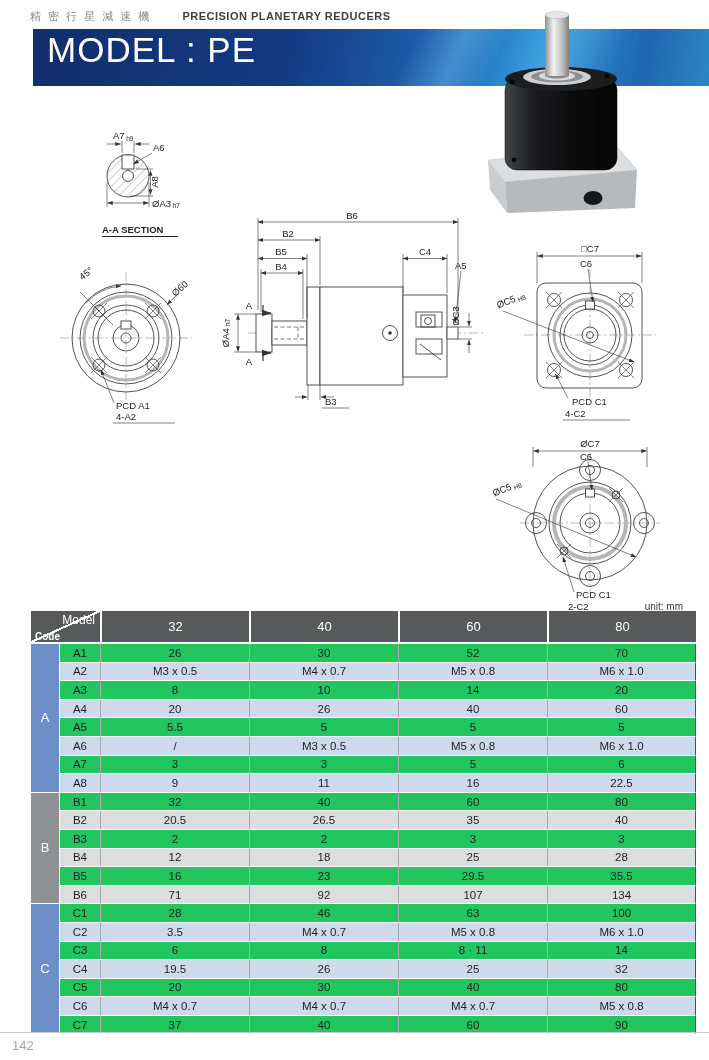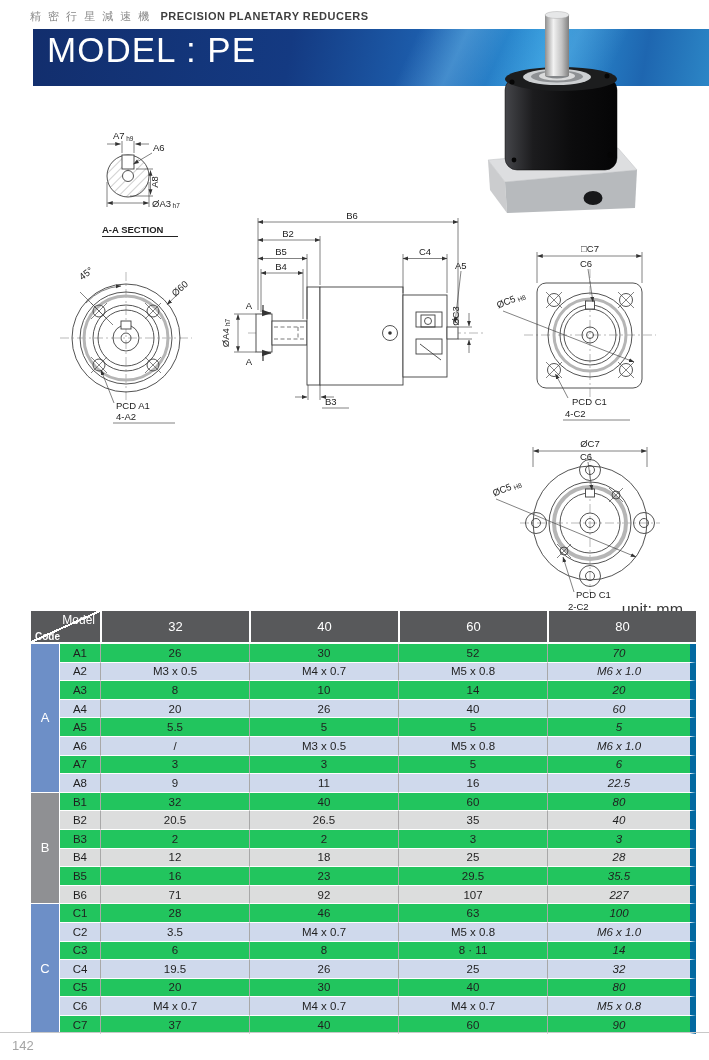--- a/index.html
+++ b/index.html
@@ -1,56 +1,56 @@
 <!DOCTYPE html>
 <html><head>
 <meta charset="utf-8">
 <style>
   html,body{margin:0;padding:0;background:#fff;}
   .page{position:relative;width:709px;height:1060px;background:#fff;overflow:hidden;
         font-family:"Liberation Sans",sans-serif;}
   
   .tophdr{position:absolute;left:30px;top:9px;z-index:3;font-size:11px;white-space:nowrap;}
   .tophdr .zh{color:#8a8a8a;letter-spacing:2px;}
-  .tophdr .en{color:#3f3f3f;font-weight:bold;margin-left:6px;letter-spacing:0.5px;text-align:right;}
+  .tophdr .en{color:#3f3f3f;font-weight:bold;margin-left:28px;letter-spacing:0.5px;text-align:right;}
   
   .banner{position:absolute;left:33px;top:29px;width:676px;height:57px;z-index:1;
     background:
       linear-gradient(115deg, rgba(0,0,0,0) 55%, rgba(150,220,255,0.30) 62%, rgba(0,0,0,0) 68%, rgba(150,220,255,0.22) 78%, rgba(0,0,0,0) 85%),
       linear-gradient(100deg,#122e6d 0%,#143a82 38%,#1d5fae 58%,#2f97da 75%,#1e66b0 90%,#2c86c6 100%);}
   .banner .model{position:absolute;left:14px;top:1px;color:#fff;font-size:35px;letter-spacing:1px;}
   .banner .ratio{position:absolute;left:16px;bottom:6px;color:#fff;font-size:14.5px;letter-spacing:0.3px;}
   
   .art{position:absolute;left:0;top:0;z-index:2;pointer-events:none;}
   .art text{font-family:"Liberation Sans",sans-serif;font-size:9.5px;fill:#222;}
   .ln{stroke:#3f3f3f;stroke-width:0.9;fill:none;}
   .lnf{stroke:#3f3f3f;stroke-width:0.9;fill:#fff;}
   .dim{stroke:#3f3f3f;stroke-width:0.65;fill:none;}
   .cl{stroke:#8a8a8a;stroke-width:0.6;stroke-dasharray:9 3 2 3;fill:none;}
   .dash{stroke:#3f3f3f;stroke-width:0.7;stroke-dasharray:4 2.5;fill:none;}
   .gring{stroke:#b5b5b5;fill:none;}
   .ttl{font-weight:bold;font-size:10px;}
   
-  .unit{position:absolute;right:26px;top:601px;z-index:3;font-size:16px;color:#3a3a3a;}
+  .unit{position:absolute;right:26px;top:601px;z-index:3;font-size:10px;color:#3a3a3a;}
   table.spec{position:absolute;left:31px;top:611px;width:665px;z-index:3;
     border-collapse:separate;border-spacing:0;table-layout:fixed;}
   table.spec th,table.spec td{box-sizing:border-box;padding:0;margin:0;}
   th.corner{position:relative;height:33px;background-color:#58595b;border-bottom:2px solid #fff;
     background-image:linear-gradient(to bottom right, rgba(0,0,0,0) calc(50% - 1px), #fff calc(50% - 1px), #fff calc(50% + 1px), rgba(0,0,0,0) calc(50% + 1px));}
   th.corner .crn-m{position:absolute;top:2px;right:5px;color:#fff;font-size:12px;font-weight:normal;}
   th.corner .crn-c{position:absolute;bottom:0;left:4px;color:#fff;font-size:10px;font-weight:bold;}
   th.colh{height:33px;background:#58595b;color:#fff;font-size:13px;font-weight:normal;
     border-left:2px solid #fff;border-bottom:2px solid #fff;text-align:center;}
   td{height:18.6px;font-size:11.5px;color:#1f1f1f;text-align:center;border-bottom:1px solid #fff;line-height:12px;}
   td.grp{color:#fff;font-size:13px;border-right:1px solid #fff;}
   td.gblue{background:#6d8fc7;}
   td.ggray{background:#8f9093;}
   td.code{width:40px;}
   td.val{border-left:1px solid #a8a8a8;}
-  td.val:last-child{border-right:6px solid #0369a1;font-style:italic;}
+  td.val:last-child{border-right:1px solid #0369a1;}
   tr.sb td.code,tr.sb td.val{background:#cfd9ec;margin-left:39px;}
   tr.sg td.code,tr.sg td.val{background:#dcdddd;}
   tr.w td.code,tr.w td.val{background:#22c55e;}
   
   .footline{position:absolute;left:0;top:1032px;width:709px;height:1px;background:#c8c8c8;z-index:3;}
   .pageno{position:absolute;left:12px;top:1038px;font-size:13px;color:#a5a5a5;z-index:3;}
 </style>
 </head>
 <body>
 
@@ -421,21 +421,21 @@
         <td class="val">16</td>
         <td class="val">23</td>
         <td class="val">29.5</td>
         <td class="val">35.5</td>
       </tr>
       <tr class="sg">
         <td class="code">B6</td>
         <td class="val">71</td>
         <td class="val">92</td>
         <td class="val">107</td>
-        <td class="val">227</td>
+        <td class="val">134</td>
       </tr>
       <tr class="w">
         <td class="grp gblue" rowspan="7">C</td>
         <td class="code">C1</td>
         <td class="val">28</td>
         <td class="val">46</td>
         <td class="val">63</td>
         <td class="val">100</td>
       </tr>
       <tr class="sb">

